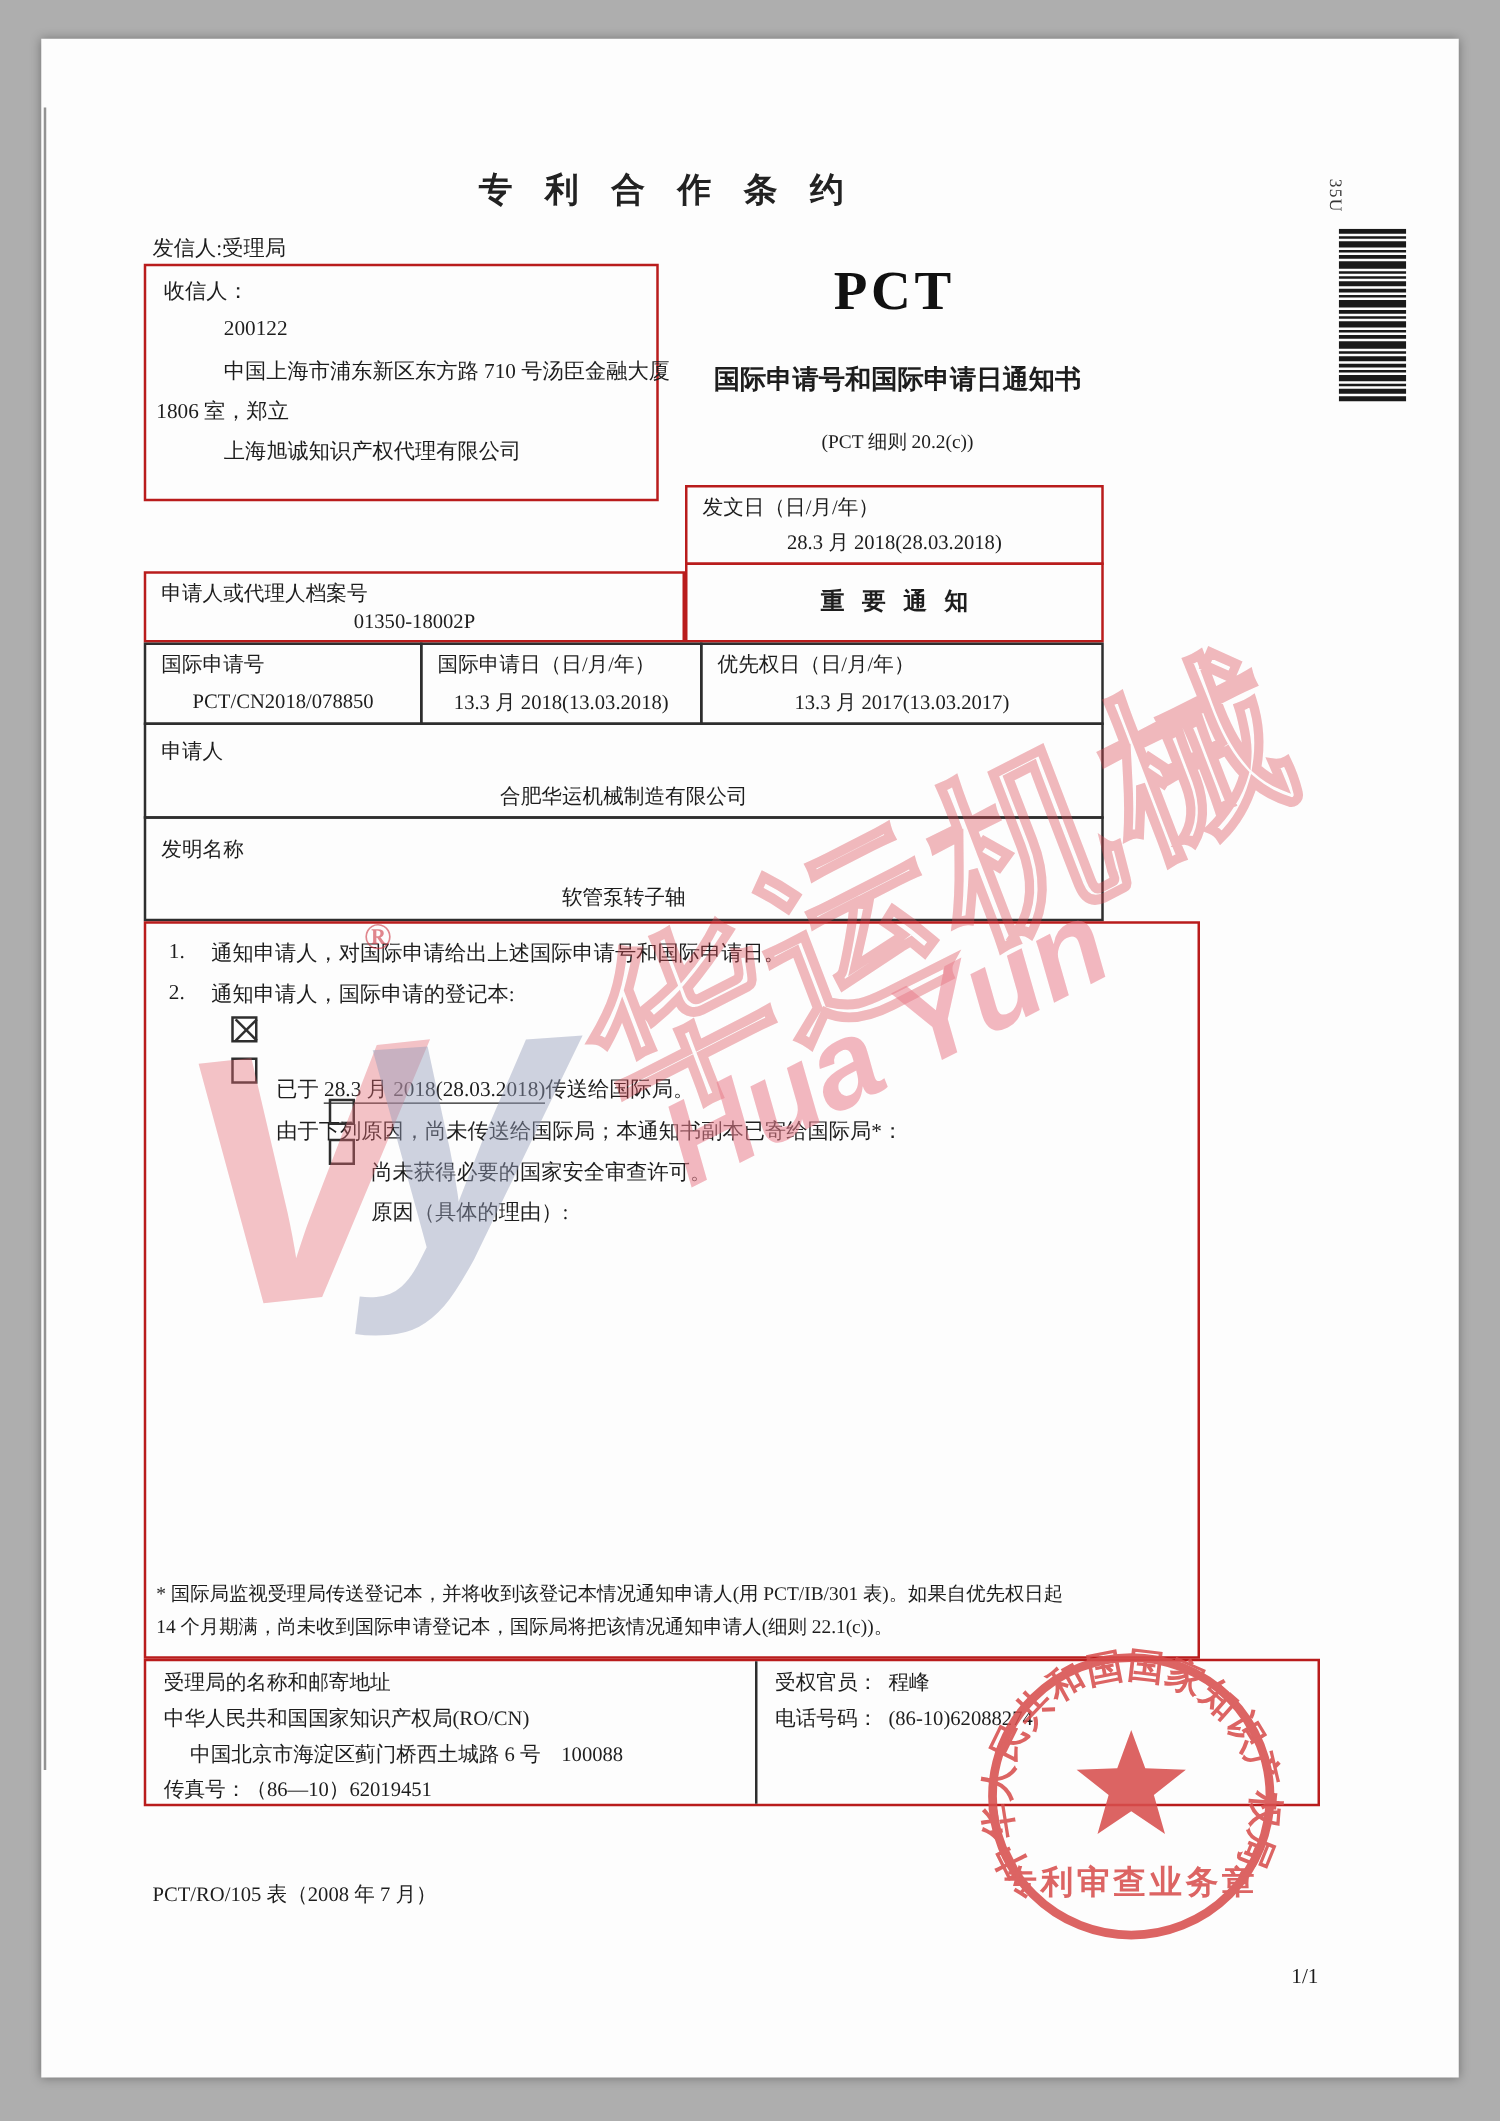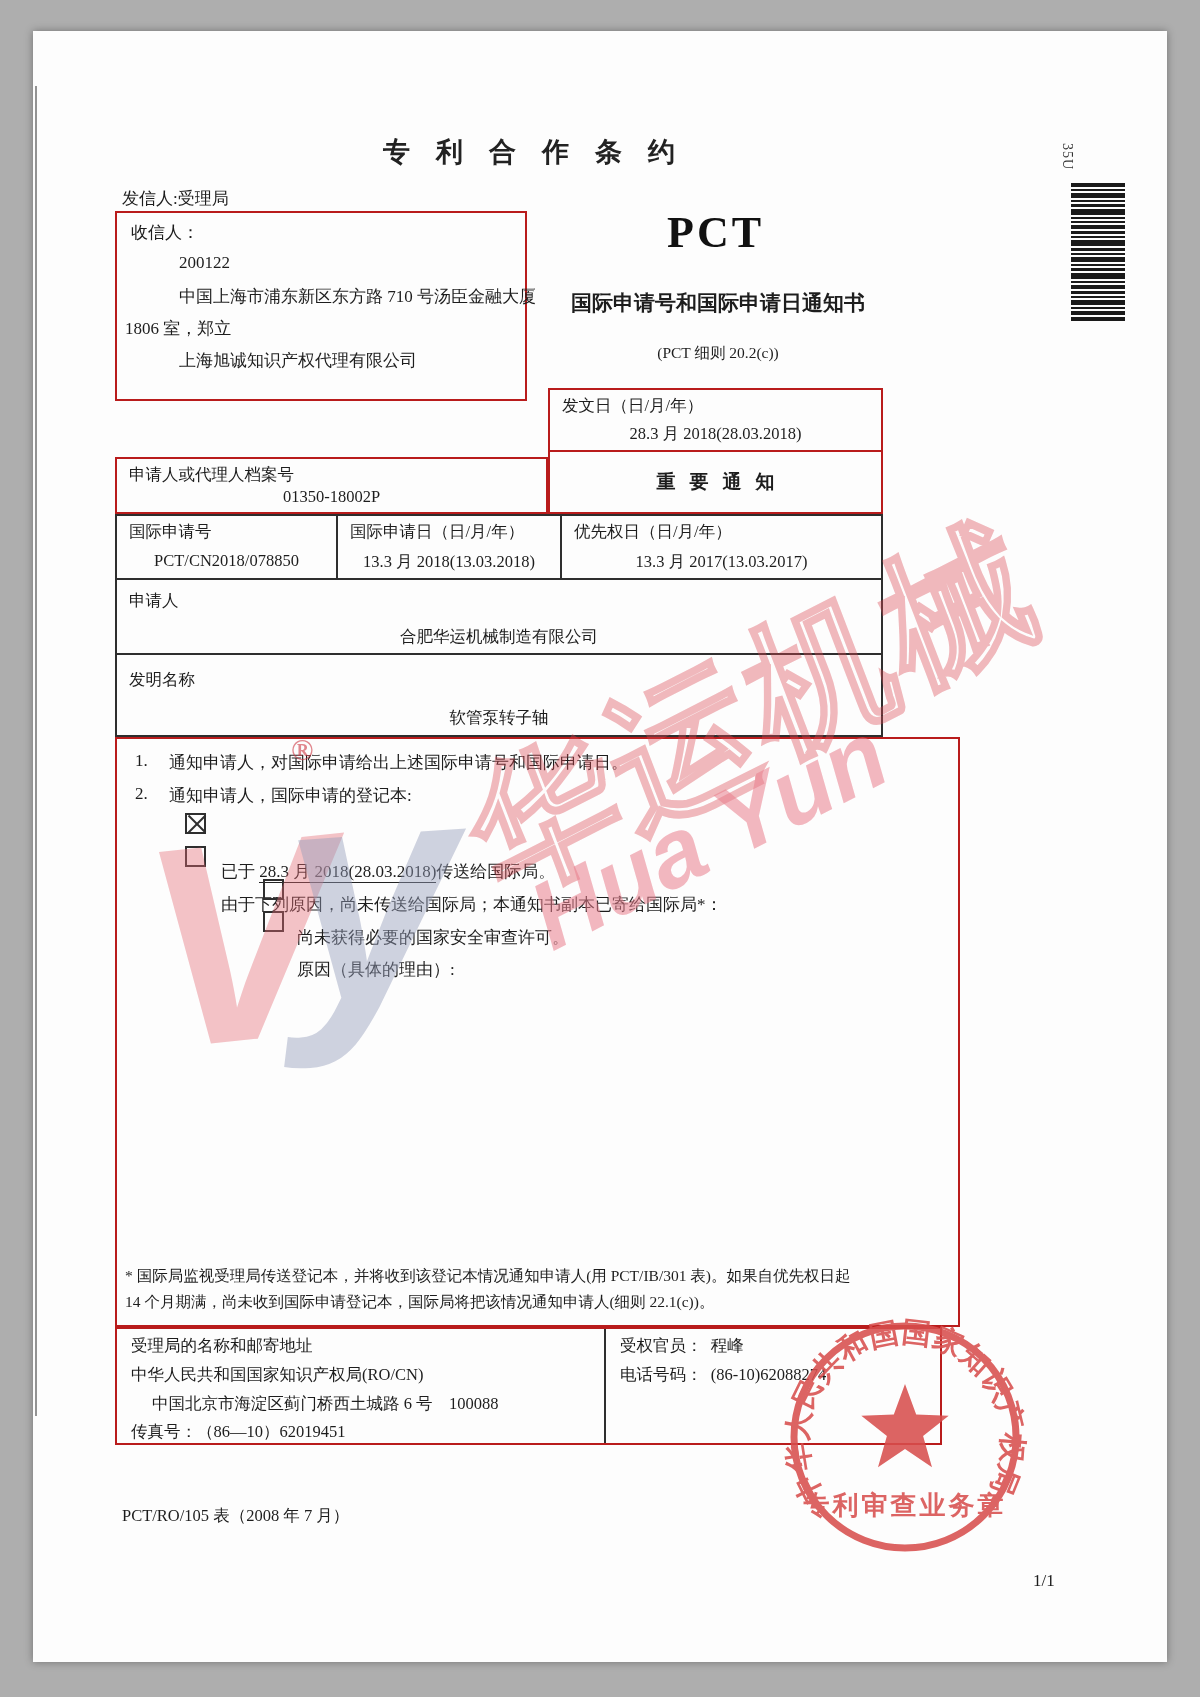--- a/index.html
+++ b/index.html
@@ -37,21 +37,21 @@
   .item-no{position:absolute;left:18px;}
   .item-tx{position:absolute;left:52px;white-space:nowrap;}
   .cb{position:absolute;width:21px;height:21px;border:2px solid #2e2e2e;box-sizing:border-box;}
   .cb.checked::before,.cb.checked::after{
     content:"";position:absolute;left:-2px;top:7.5px;width:24px;height:2px;background:#2e2e2e;}
   .cb.checked::before{transform:rotate(45deg);}
   .cb.checked::after{transform:rotate(-45deg);}
   .cb-tx{position:absolute;white-space:nowrap;margin-top:47px;}
   .u{border-bottom:1.5px solid #222;padding-bottom:1px;}
   .footnote{position:absolute;left:8px;top:524px;width:828px;font-size:15.5px;line-height:25.5px;}
-  .bottom-box{left:82px;top:1296px;width:827px;height:118px;font-size:16.5px;}
+  .bottom-box{left:82px;top:1296px;width:941px;height:118px;font-size:16.5px;}
   .bottom-divider{position:absolute;left:487px;top:0;width:2px;height:100%;background:#2e2e2e;}
   .bb-line{position:absolute;left:14px;white-space:nowrap;}
   .bb-r{left:503px;}
   .form-ref{left:89px;top:1474px;font-size:16.5px;}
   .page-no{left:1000px;top:1540px;font-size:17px;}
   .barcode{left:1038px;top:152px;}
   .barcode-label{left:1042px;top:112px;font-size:14px;color:#333;transform:rotate(90deg);transform-origin:left top;letter-spacing:1px;}
   
   .wm{pointer-events:none;}
   .wm-cn{left:377px;top:598px;width:690px;height:170px;text-align:center;

